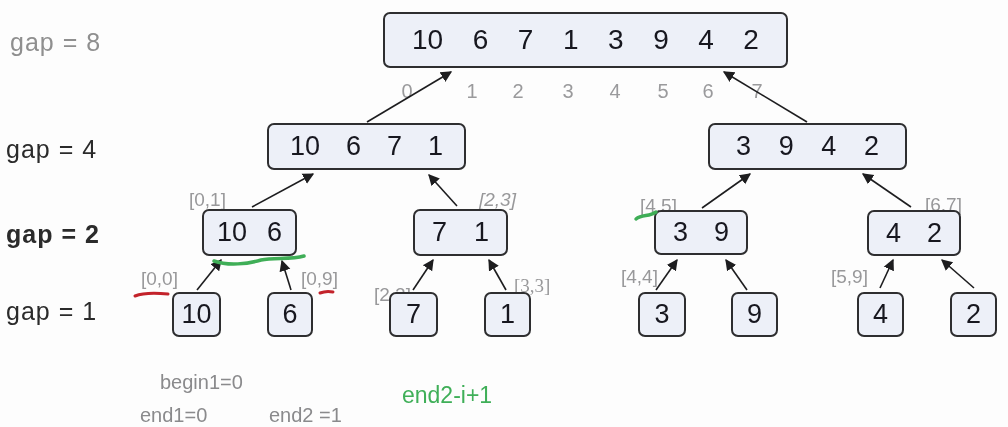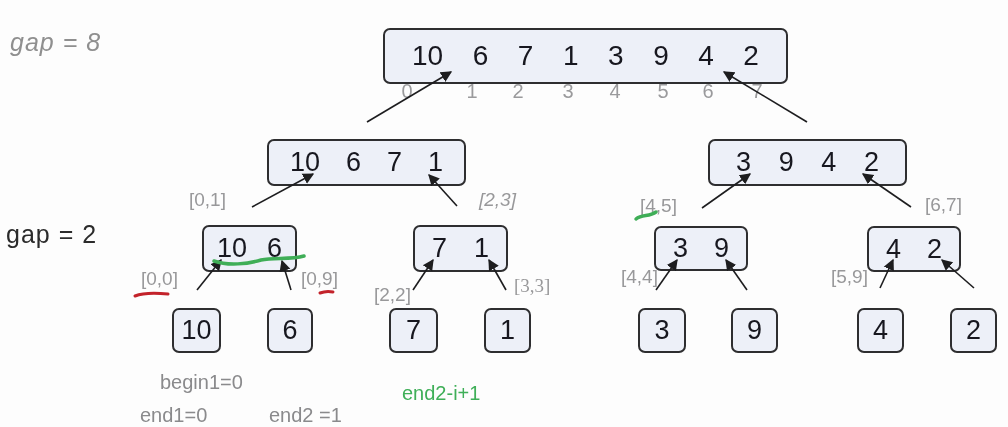--- a/index.html
+++ b/index.html
@@ -6,42 +6,43 @@
   #canvas{
     position:relative;width:1008px;height:427px;overflow:hidden;
     background:#fdfdfd;
     font-family:"Liberation Sans","DejaVu Sans",sans-serif;
   }
   .box{
     position:absolute;box-sizing:border-box;
     background:#edf0f8;border:2px solid #2e2e30;border-radius:7px;
     display:flex;align-items:center;justify-content:space-between;
     color:#17171f;
-    margin-top:16px;
   }
   .box .cell{display:inline-block;}
   .sq{justify-content:center;}
   .gaplabel{position:absolute;font-size:25px;color:#2b2b2b;letter-spacing:1px;}
   .gaplabel.muted{color:#8f8f8f;}
   .blabel{position:absolute;font-size:19px;color:#98989a;}
   .idx{position:absolute;top:80px;font-size:20px;color:#9a9a9c;transform:translateX(-50%);}
   .note{position:absolute;font-size:20px;color:#8a8a8c;}
-  .formula{position:absolute;font-size:20px;color:#3faf58;}
+  .formula{position:absolute;font-size:23px;color:#3faf58;}
   svg.overlay{position:absolute;left:0;top:0;pointer-events:none;}
   .arrow{stroke:#1d1d1f;stroke-width:1.6;fill:none;}
   .mark-green{stroke:#3fae57;stroke-width:3.5;fill:none;stroke-linecap:round;}
   .mark-red{stroke:#c3232b;stroke-width:3;fill:none;stroke-linecap:round;}
 </style>
 </head>
 <body>
 
 <div id="canvas">
 
-  <div class="gaplabel muted" style="left:10px;top:28px;font-style:italic;">gap = 8</div>
-  <div class="gaplabel" style="left:6px;top:220px;">gap = 2</div>
+  <div class="gaplabel muted" style="left:10px;top:28px;">gap = 8</div>
+  <div class="gaplabel" style="left:6px;top:135px;">gap = 4</div>
+  <div class="gaplabel" style="left:6px;top:220px;font-weight:bold;">gap = 2</div>
+  <div class="gaplabel" style="left:6px;top:297px;">gap = 1</div>
 
   <div class="box" style="left:383px;top:12px;width:405px;height:56px;padding:0 27px;font-size:28px;">
     <span class="cell">10</span>
     <span class="cell">6</span>
     <span class="cell">7</span>
     <span class="cell">1</span>
     <span class="cell">3</span>
     <span class="cell">9</span>
     <span class="cell">4</span>
     <span class="cell">2</span>

